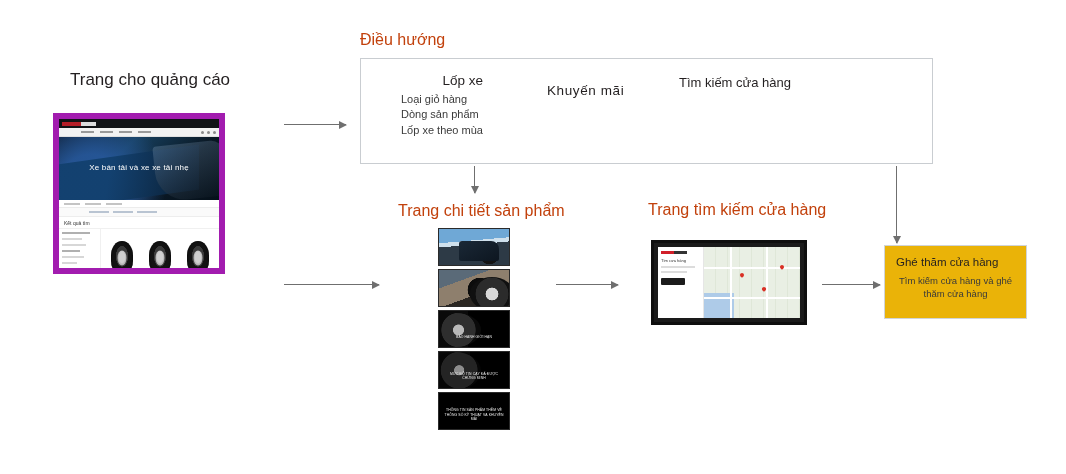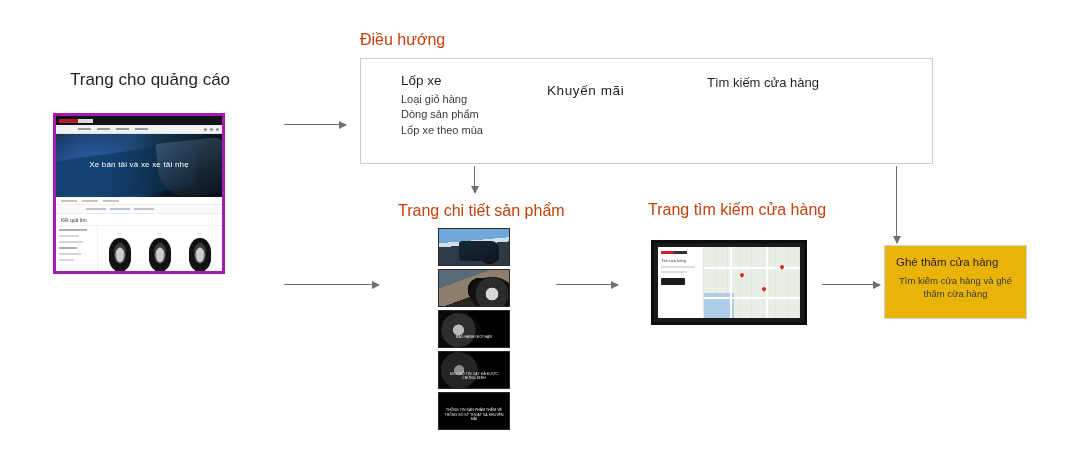--- a/index.html
+++ b/index.html
@@ -38,37 +38,38 @@
   .nav-col-1 {
     position: absolute;
     left: 40px;
     top: 14px;
     line-height: 15.5px;
   }
   .nav-col-1 .head {
     font-size: 13.5px;
     margin-bottom: 3px;
     color: #231f20;
+    text-align: right;
   }
   .nav-col-1 .sub {
     font-size: 11px;
     color: #3a3a3a;
   }
   .nav-col-2 {
     position: absolute;
     left: 186px;
     top: 24px;
     font-size: 13.5px;
     letter-spacing: 0.6px;
     color: #231f20;
     white-space: nowrap;
   }
   .nav-col-3 {
     position: absolute;
-    left: 346px;
+    left: 318px;
     top: 16px;
     font-size: 13px;
     color: #231f20;
     white-space: nowrap;
   }
 
   
   .arrow-h {
     position: absolute;
     height: 1px;
@@ -98,21 +99,21 @@
     border-top: 8px solid #6f6f6f;
     border-left: 4px solid transparent;
     border-right: 4px solid transparent;
   }
 
   
   .adpage {
     width: 172px;
     height: 161px;
     background: #ffffff;
-    border: 3px solid #a21caf;
+    border: 6px solid #a21caf;
     box-sizing: border-box;
     overflow: hidden;
     position: absolute;
   }
   .ad-topbar {
     height: 9px;
     background: #111316;
     display: flex;
     align-items: center;
     padding: 0 3px;

